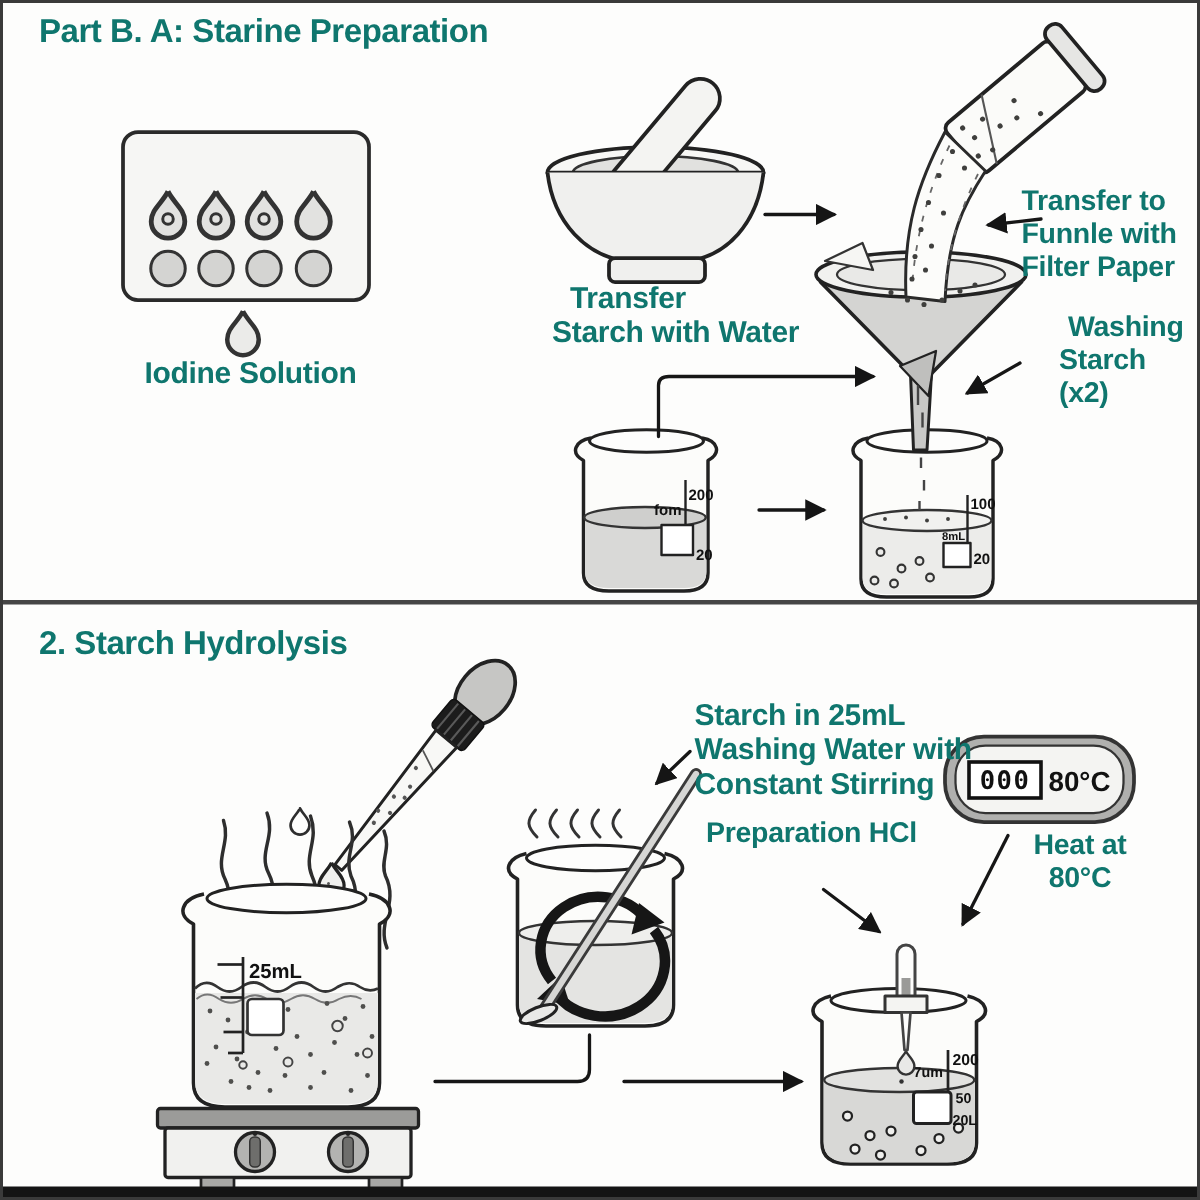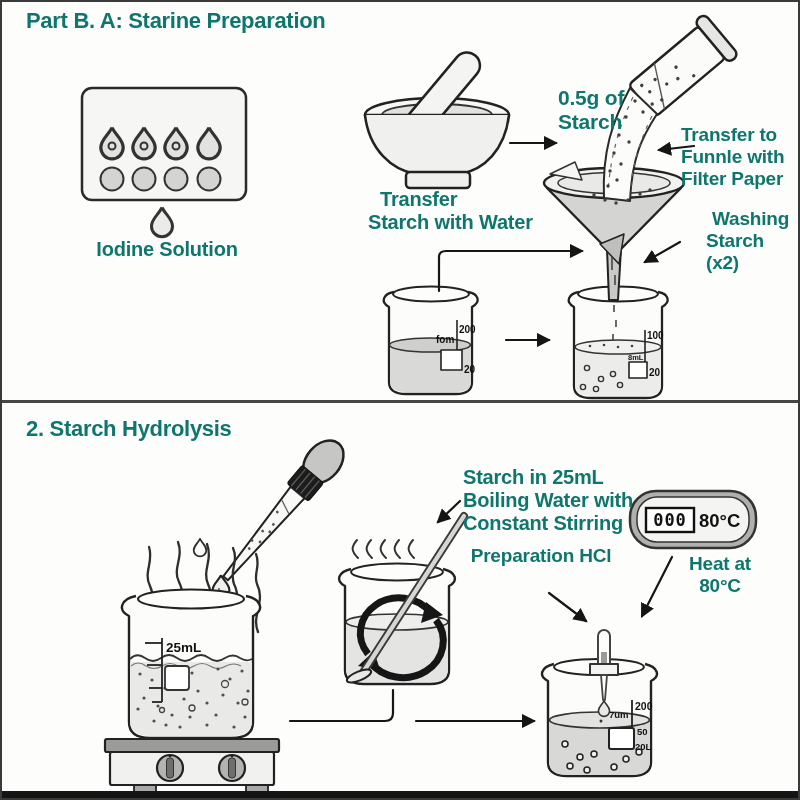--- a/index.html
+++ b/index.html
@@ -353,45 +353,41 @@
 
   <div class="lbl ctr" style="left:75px;top:236px;width:180px;">
     <span>Iodine Solution</span>
   </div>
 
   <div class="lbl" style="left:366px;top:186px;">
     <span class="ind12">Transfer</span>
     <span>Starch with Water</span>
   </div>
 
-  <div class="lbl" style="left:556px;top:84px;font-size:21px;">
-    <span>0.5g of</span>
-    <span>Starch</span>
-  </div>
 
   <div class="lbl sz19" style="left:679px;top:122px;">
     <span>Transfer to</span>
     <span>Funnle with</span>
     <span>Filter Paper</span>
   </div>
 
   <div class="lbl sz19" style="left:704px;top:206px;">
     <span class="ind6">Washing</span>
     <span>Starch (x2)</span>
   </div>
 
   <div class="divider"></div>
 
   <div class="lbl title" style="left:24px;top:414px;">
     <span>2. Starch Hydrolysis</span>
   </div>
 
   <div class="lbl" style="left:461px;top:464px;">
     <span>Starch in 25mL</span>
-    <span>Boiling Water with</span>
+    <span>Washing Water with</span>
     <span>Constant Stirring</span>
   </div>
 
   <div class="lbl ctr sz19" style="left:448px;top:543px;width:182px;">
     <span>Preparation HCl</span>
   </div>
 
   <div class="lbl ctr sz19" style="left:672px;top:551px;width:92px;">
     <span>Heat at</span>
     <span>80°C</span>

